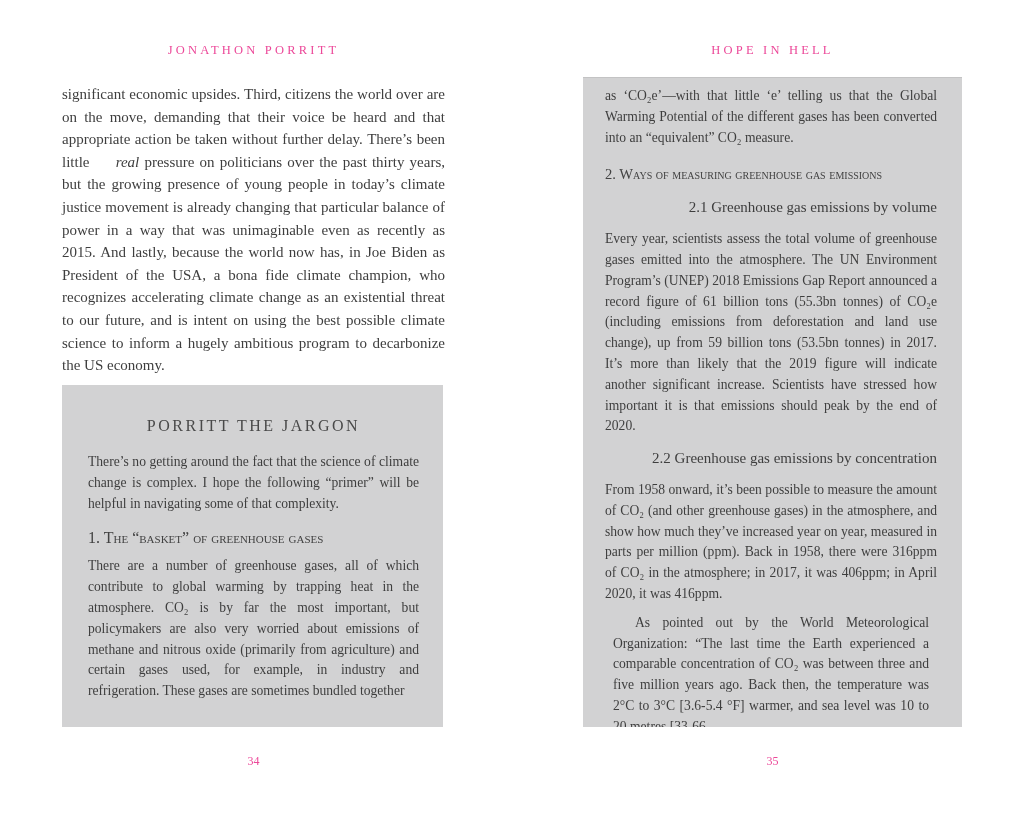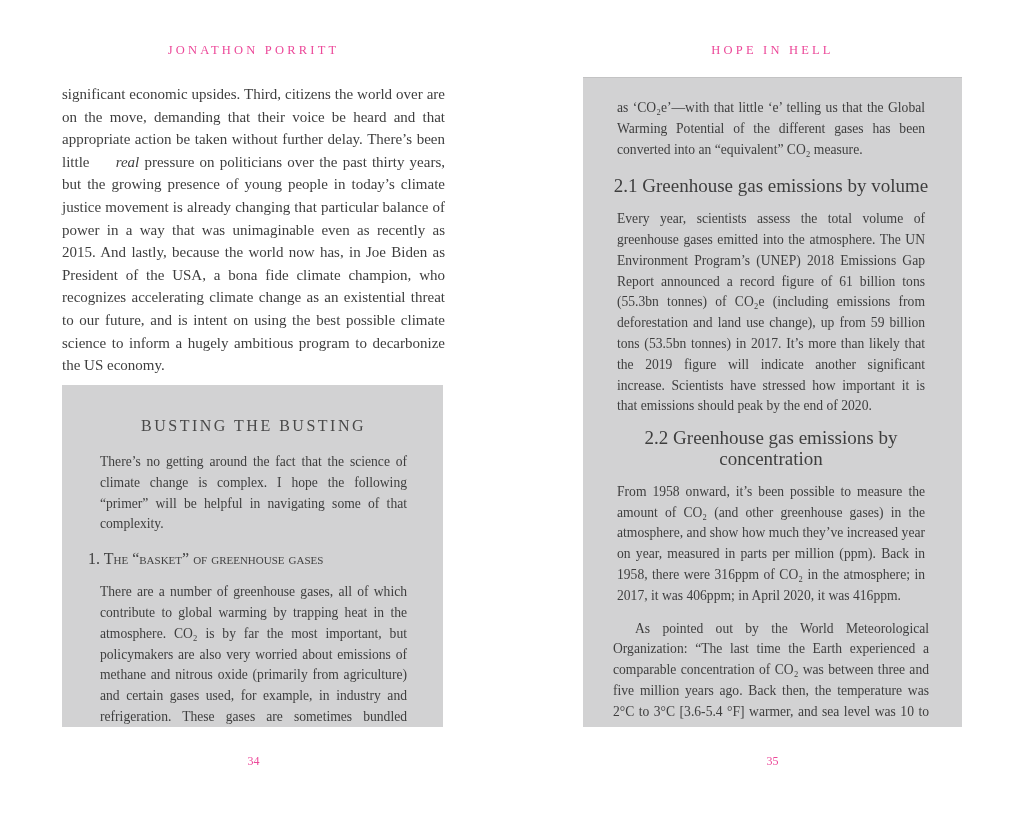--- a/index.html
+++ b/index.html
@@ -69,21 +69,21 @@
     margin: 0 0 17px 0;
     text-align: center;
     font-weight: normal;
     font-size: 16px;
     letter-spacing: 2.5px;
     color: #494949;
     white-space: nowrap;
   }
 
   .box-para {
-    margin: 12px;
+    margin: 0;
     font-size: 13.6px;
     line-height: 20.8px;
     text-align: justify;
     color: #3e3e3e;
   }
   .left-box .intro { margin-bottom: 13px; }
 
   .sc-heading {
     margin: 0;
     font-weight: normal;
@@ -99,23 +99,23 @@
   }
   .right-box .sc-heading {
     font-size: 14.6px;
     line-height: 21px;
     margin: 0 0 12px 0;
   }
 
   .right-box .continuation { margin-bottom: 16px; }
   .subheading {
     margin: 0 0 11px 0;
-    font-size: 19px;
+    font-size: 15px;
     line-height: 20.8px;
-    text-align: center;
+    text-align: right;
     color: #3e3e3e;
   }
   .right-box .para-block { margin-bottom: 11px; }
   .right-box .wmo { text-indent: 22px; margin: 8px; }
 
   
   .page-number {
     position: absolute;
     top: 754px;
     font-size: 12px;
@@ -130,32 +130,33 @@
 
 <div>
 
   <div class="running-header left">JONATHON PORRITT</div>
 
   <div class="body-text">
     <span>significant economic upsides. Third, citizens the world over are on the move, demanding that their voice be heard and that appropriate action be taken without further delay. There’s been little </span><span class="italic">real</span><span> pressure on politicians over the past thirty years, but the growing presence of young people in today’s climate justice movement is already changing that particular balance of power in a way that was unimaginable even as recently as 2015. And lastly, because the world now has, in Joe Biden as President of the USA, a bona fide climate champion, who recognizes accelerating climate change as an existential threat to our future, and is intent on using the best possible climate science to inform a hugely ambitious program to decarbonize the US economy.</span>
   </div>
 
   <div class="grey-box left-box">
-    <h2 class="jargon-title">BUSTING THE BUSTING</h2>
+    <h2 class="jargon-title">PORRITT THE JARGON</h2>
     <p class="box-para intro">There’s no getting around the fact that the science of climate change is complex. I hope the following “primer” will be helpful in navigating some of that complexity.</p>
     <h3 class="sc-heading">1. The “basket” of greenhouse gases</h3>
     <p class="box-para">There are a number of greenhouse gases, all of which contribute to global warming by trapping heat in the atmosphere. CO₂ is by far the most important, but policymakers are also very worried about emissions of methane and nitrous oxide (primarily from agriculture) and certain gases used, for example, in industry and refrigeration. These gases are sometimes bundled together</p>
   </div>
 
   <div class="page-number left">34</div>
 
   <div class="running-header right">HOPE IN HELL</div>
 
   <div class="grey-box right-box">
     <p class="box-para continuation">as ‘CO₂e’—with that little ‘e’ telling us that the Global Warming Potential of the different gases has been converted into an “equivalent” CO₂ measure.</p>
+    <h3 class="sc-heading">2. Ways of measuring greenhouse gas emissions</h3>
     <p class="subheading">2.1 Greenhouse gas emissions by volume</p>
     <p class="box-para para-block">Every year, scientists assess the total volume of greenhouse gases emitted into the atmosphere. The UN Environment Program’s (UNEP) 2018 Emissions Gap Report announced a record figure of 61 billion tons (55.3bn tonnes) of CO₂e (including emissions from deforestation and land use change), up from 59 billion tons (53.5bn tonnes) in 2017. It’s more than likely that the 2019 figure will indicate another significant increase. Scientists have stressed how important it is that emissions should peak by the end of 2020.</p>
     <p class="subheading">2.2 Greenhouse gas emissions by concentration</p>
     <p class="box-para">From 1958 onward, it’s been possible to measure the amount of CO₂ (and other greenhouse gases) in the atmosphere, and show how much they’ve increased year on year, measured in parts per million (ppm). Back in 1958, there were 316ppm of CO₂ in the atmosphere; in 2017, it was 406ppm; in April 2020, it was 416ppm.</p>
     <p class="box-para wmo">As pointed out by the World Meteorological Organization: “The last time the Earth experienced a comparable concentration of CO₂ was between three and five million years ago. Back then, the temperature was 2°C to 3°C [3.6-5.4 °F] warmer, and sea level was 10 to 20 metres [33-66</p>
   </div>
 
   <div class="page-number right">35</div>
 
 </div>

